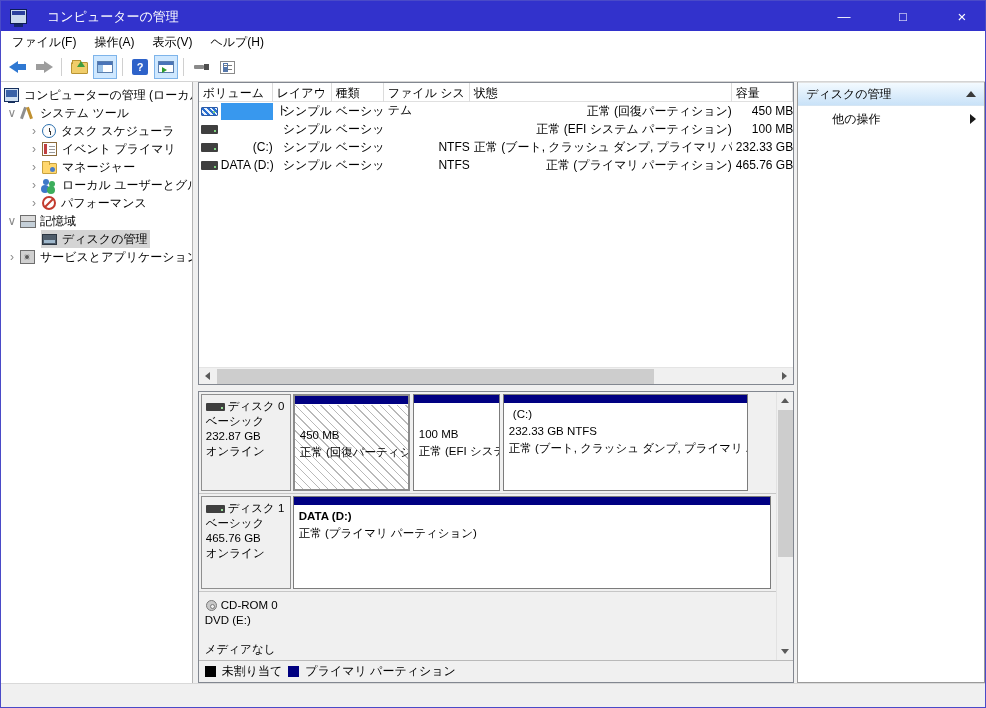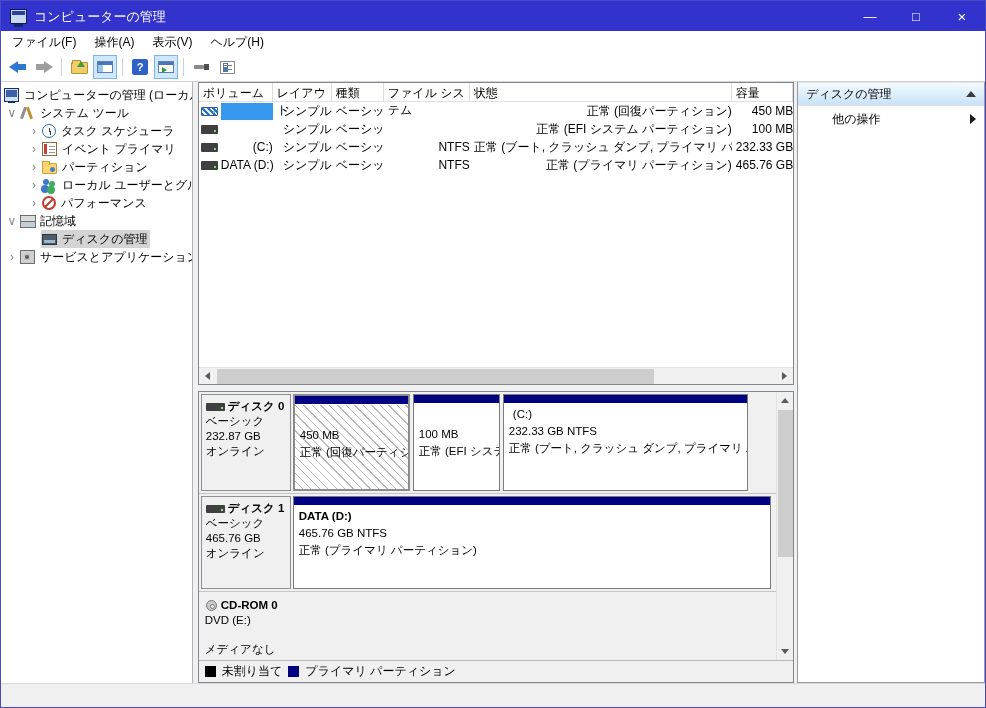--- a/index.html
+++ b/index.html
@@ -6,21 +6,21 @@
   html,body { width:986px; height:708px; }
   body {
     font-family:"Liberation Sans","DejaVu Sans",sans-serif;
     font-size:12px; color:#000;
     background:#f0f0f0;
     border:1px solid #4a4ac8;
     position:relative; overflow:hidden;
   }
 
   
-  .titlebar { height:30px; background:#3232cc; display:flex; align-items:center; color:#fff; }
+  .titlebar { height:30px; background:#3232cc; display:flex; align-items:center; color:#fff;gap:13px; }
   .app-icon { width:17px; height:15px; margin:0 7px 0 9px; position:relative; background:#c8d8ee; border:1px solid #0d1c55; }
   .app-icon::before { content:""; position:absolute; left:1px; top:1px; right:1px; height:4px; background:#2a3f9e; }
   .app-icon::after { content:""; position:absolute; left:3px; bottom:-4px; width:9px; height:3px; background:#14266b; }
   .title-text { flex:1; font-size:13px; padding-top:1px; }
   .win-btn { width:46px; height:30px; display:flex; align-items:center; justify-content:center; font-size:13px; color:#fff; }
   .win-btn.close { font-size:15px; }
 
   
   .menubar { height:22px; background:#fff; display:flex; align-items:center; padding-left:2px; }
   .menu-item { padding:0 9px; height:22px; line-height:22px; }
@@ -121,21 +121,21 @@
   .hthumb { position:absolute; left:18px; top:1px; height:15px; width:437px; background:#cdcdcd; }
 
   
   .disk-pane { height:292px; margin-top:6px; background:#f0f0f0; border:1px solid #828790; position:relative; overflow:hidden; }
   .disk-rows { position:absolute; left:0; top:0; right:17px; bottom:22px; }
   .drow { position:relative; display:flex; border-bottom:1px solid #c6c6c6; padding:2px; }
   .drow-0 { height:102px; }
   .drow-1 { height:98px; }
   .drow-2 { height:66px; border-bottom:none; }
   .dlabel { width:90px; flex:none; background:#f0f0f0; border:1px solid #8f8f8f; padding:4px 2px 2px 4px; font-size:11.5px; line-height:15px; }
-  .dname { font-weight:bold; display:flex; align-items:center; gap:3px; }
+  .dname { font-weight:normal; display:flex; align-items:center; gap:3px; }
   .dlicon { width:19px; height:8px; background:#3f3f3f; border-radius:1px; position:relative; flex:none; }
   .dlicon::after { content:""; position:absolute; right:2px; bottom:2px; width:2px; height:2px; background:#9adf9a; }
   .cdicon { width:13px; height:11px; position:relative; flex:none; }
   .cdicon::before { content:""; position:absolute; left:1px; top:0; width:9px; height:9px; border-radius:50%; background:#c9c9c9; border:1px solid #7a7a7a; }
   .cdicon::after { content:""; position:absolute; left:5px; top:4px; width:3px; height:3px; border-radius:50%; background:#f0f0f0; border:1px solid #7a7a7a; }
   .dmedia { margin-top:14px; }
   .pstrip { display:flex; gap:3px; margin-left:2px; }
   .pbox { border:1px solid #7c7c7c; background:#fff; display:flex; flex-direction:column; }
   .pbox.psel { border:2px solid #8c8c8c; }
   .pband { height:9px; background:#000082; border-bottom:1px solid #fff; flex:none; }
@@ -246,21 +246,21 @@
       <span class="texp">›</span>
       <span class="tinner">
           <span class="ticon i-book"></span>
           <span class="tlabel">イベント プライマリ</span>
         </span>
     </div>
     <div class="trow" style="padding-left:26px">
       <span class="texp">›</span>
       <span class="tinner">
           <span class="ticon i-folder"></span>
-          <span class="tlabel">パーティション</span>
+          <span class="tlabel">マネージャー</span>
         </span>
     </div>
     <div class="trow" style="padding-left:26px">
       <span class="texp">›</span>
       <span class="tinner">
           <span class="ticon i-users"></span>
           <span class="tlabel">ローカル ユーザーとグループ</span>
         </span>
     </div>
     <div class="trow" style="padding-left:26px">
@@ -407,21 +407,20 @@
               </div>
             <div>ベーシック</div>
             <div>465.76 GB</div>
             <div>オンライン</div>
           </div>
           <div class="pstrip">
             <div class="pbox" style="width:478px">
               <div class="pband"></div>
               <div class="pbody high">
                 <div class="pl bold">DATA  (D:)</div>
-                <div class="pl">465.76 GB NTFS</div>
                 <div class="pl">正常 (プライマリ パーティション)</div>
               </div>
             </div>
           </div>
         </div>
 
         <div class="drow drow-2">
           <div class="dlabel" style="border:none;background:transparent">
             <div class="dname">
                 <span class="cdicon"></span>

